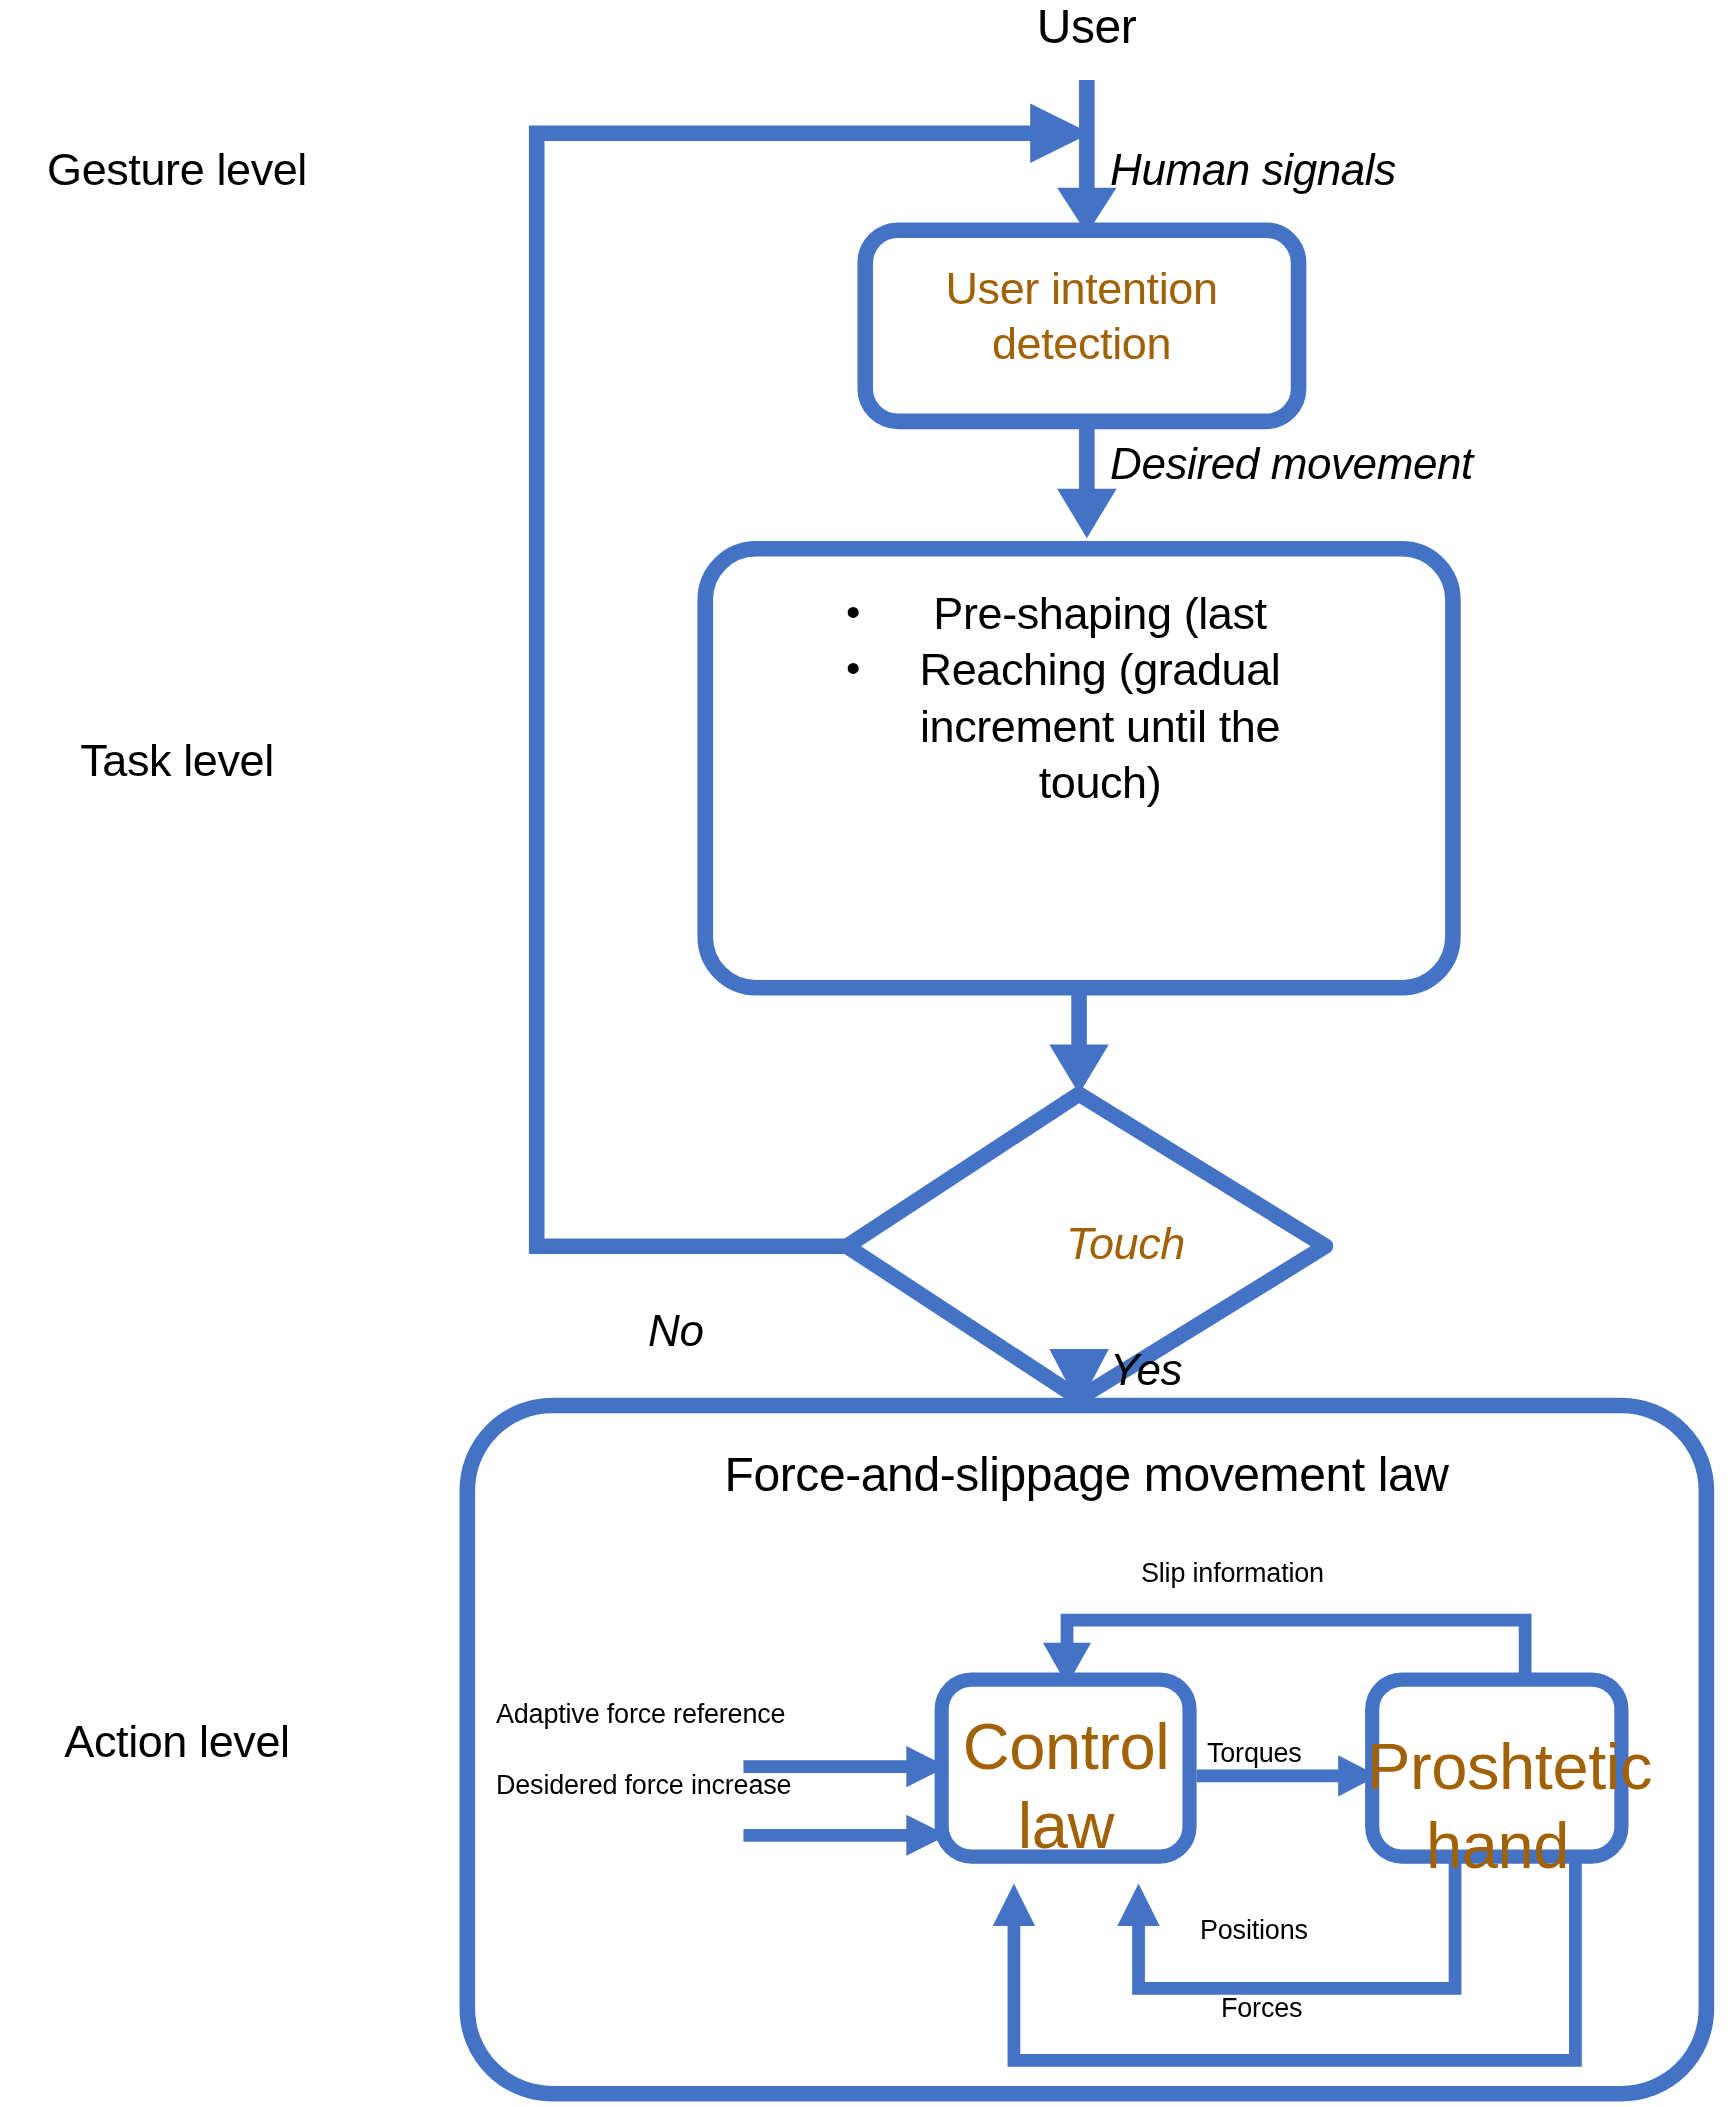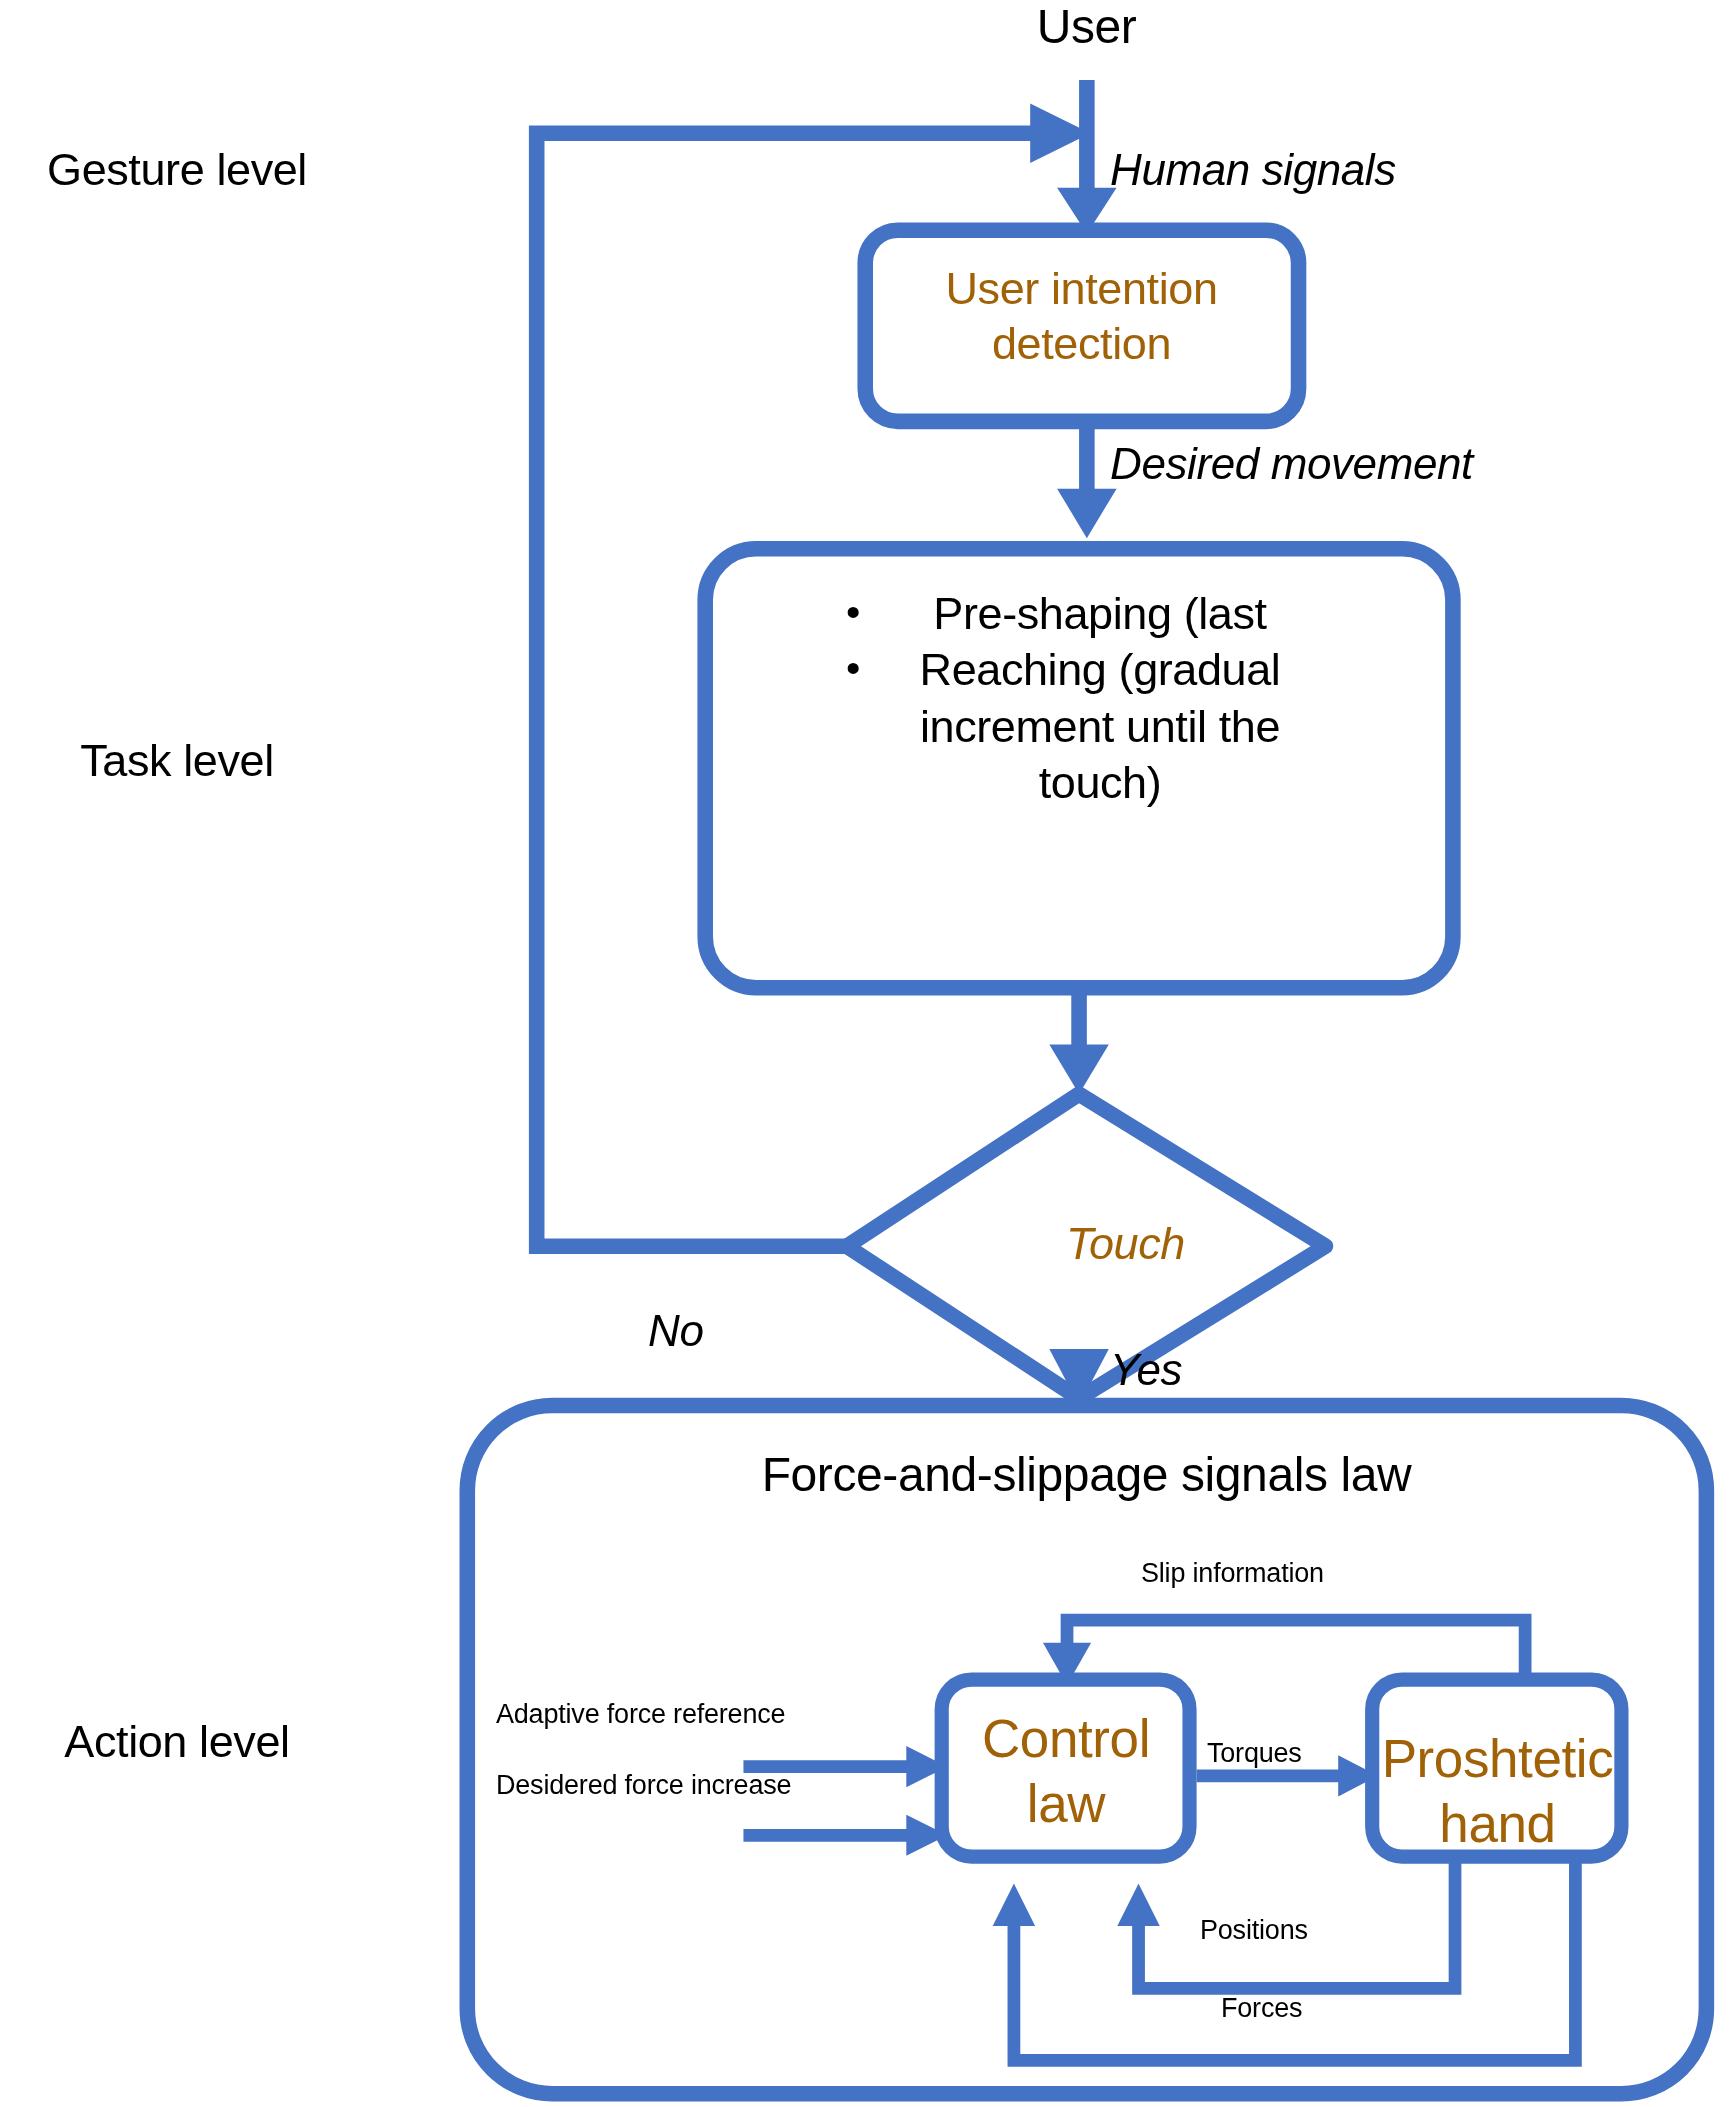--- a/index.html
+++ b/index.html
@@ -41,21 +41,21 @@
   }
   .node-text {
     position: absolute;
     text-align: center;
     font-size: 45px;
     line-height: 1.22;
     letter-spacing: -0.4px;
     color: #a16207;
   }
   .node-text.big {
-    font-size: 53px;
+    font-size: 65px;
   }
   .small-edge-label {
     font-size: 27px;
     letter-spacing: -0.2px;
   }
   .bullet-box {
     position: absolute;
     font-size: 45px;
     line-height: 1.25;
     letter-spacing: -0.4px;
@@ -223,21 +223,21 @@
       </span>
     </div>
   </div>
 
   <div class="node-text" style="left:977px; top:1217px; width:297px; text-align:center;font-style:italic;">Touch</div>
 
   <div class="lbl edge-label" style="left:648px; top:1306px;">No</div>
 
   <div class="lbl edge-label" style="left:1110px; top:1345px;">Yes</div>
 
-  <div class="lbl" style="left:467px; top:1448px; width:1239px; text-align:center; font-size:48px;">Force-and-slippage signals law</div>
+  <div class="lbl" style="left:467px; top:1448px; width:1239px; text-align:center; font-size:48px;">Force-and-slippage movement law</div>
 
   <div class="lbl small-edge-label" style="left:1141px; top:1558px;">Slip information</div>
 
   <div class="lbl small-edge-label" style="left:496px; top:1699px;">Adaptive force reference</div>
 
   <div class="lbl small-edge-label" style="left:496px; top:1770px;">Desidered force increase</div>
 
   <div class="node-text big" style="left:942px; top:1707px; width:248px;">
     <div>Control</div>
     <div>law</div>

